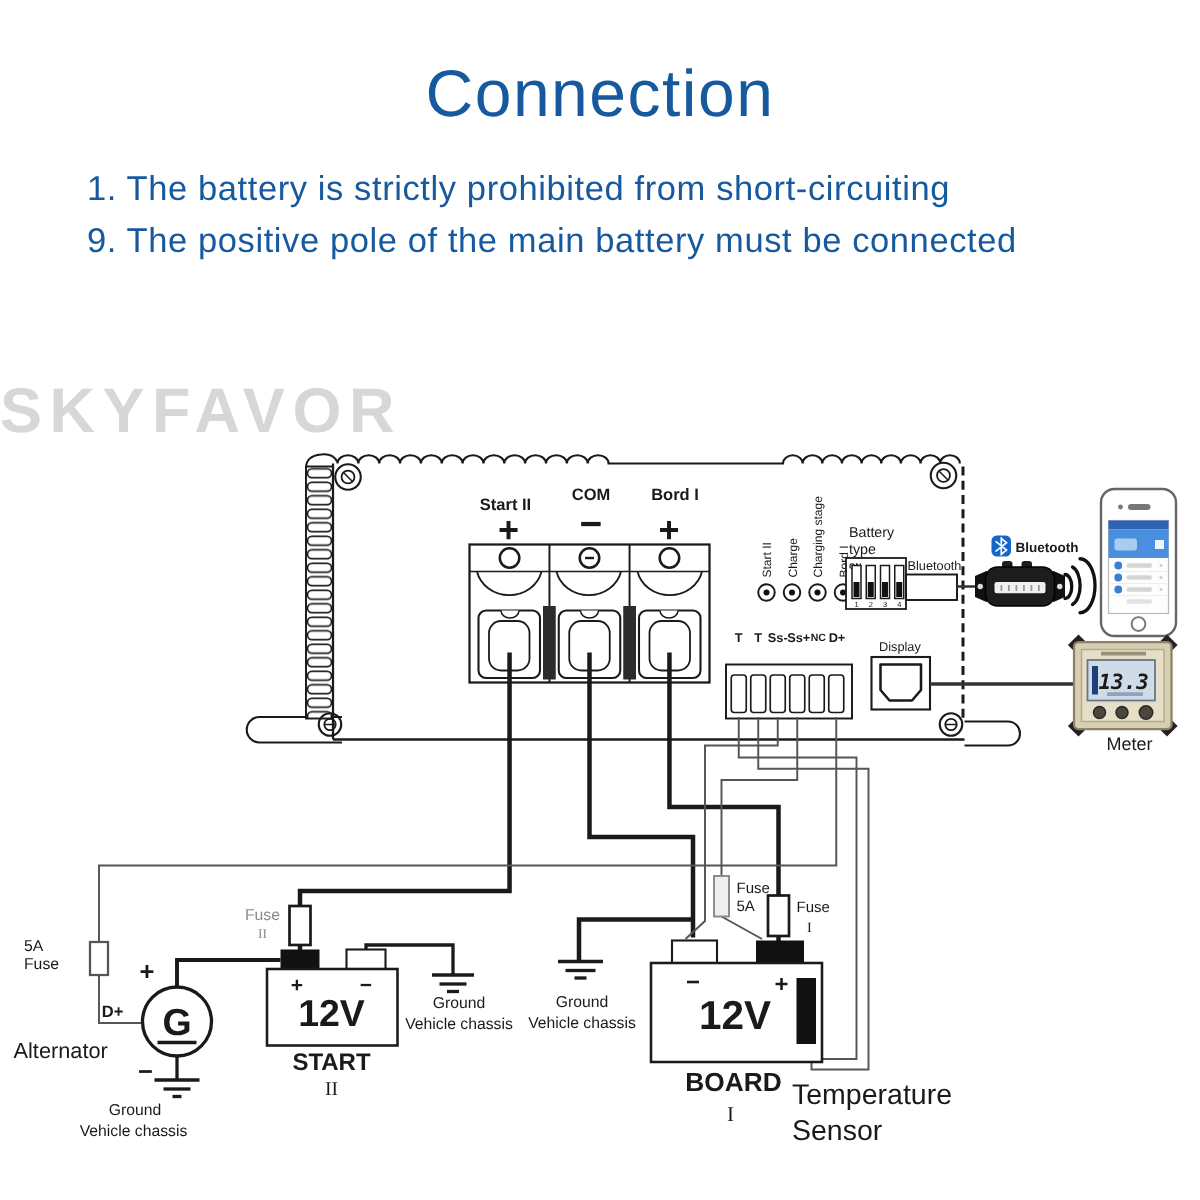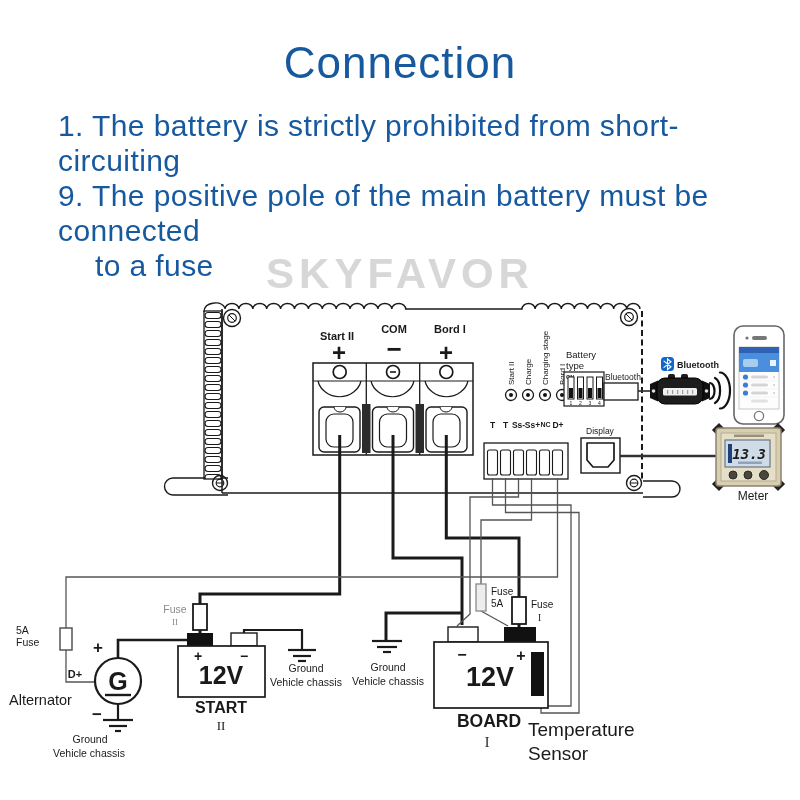--- a/index.html
+++ b/index.html
@@ -1,42 +1,41 @@
 <!DOCTYPE html>
 <html><head>
 <meta charset="utf-8">
 <style>
   html,body{margin:0;padding:0;background:#fff;width:800px;height:800px;overflow:hidden;
     font-family:"Liberation Sans",sans-serif;}
   .stage{position:relative;width:800px;height:800px;background:#fff;}
   .title{position:absolute;top:38px;left:0;width:800px;text-align:center;
     font-size:44px;font-weight:400;color:#17599f;letter-spacing:1px;}
   .instr{position:absolute;top:108px;left:58px;width:700px;color:#17599f;
-    font-size:30px;line-height:35px;letter-spacing:0.4px;}
+    font-size:23px;line-height:35px;letter-spacing:0.4px;}
   .instr .cont{margin-left:37px;}
-  .watermark{position:absolute;top:250px;left:0;width:800px;text-align:center;
+  .watermark{position:absolute;top:250px;left:0;width:800px;
     font-size:42px;font-weight:800;color:#d7d7d7;letter-spacing:5px;}
   svg{position:absolute;left:0;top:0;}
   svg text{font-family:"Liberation Sans",sans-serif;fill:#1a1a1a;}
   .serif{font-family:"Liberation Serif",serif;}
   .lcdtxt{font-family:"DejaVu Sans Mono",monospace;font-style:italic;font-weight:bold;}
   .lbl-b{font-weight:bold;}
   .gray{fill:#8a8a8a;}
 </style>
 </head>
 <body>
 
 <div class="stage">
 
   <div class="title">Connection</div>
 
   <div class="instr">
     <div>1. The battery is strictly prohibited from short-circuiting</div>
     <div>9. The positive pole of the main battery must be connected</div>
-    <div class="cont">to a fuse</div>
   </div>
 
   <div class="watermark">SKYFAVOR</div>
 
   <svg width="800" height="800" viewBox="0 0 800 800">
     <defs>
       <pattern id="fins" x="204" y="311" width="18" height="9" patternUnits="userSpaceOnUse">
         <rect x="1" y="1.5" width="16" height="6" rx="3" fill="#fff" stroke="#1a1a1a" stroke-width="1.1"></rect>
       </pattern>
     </defs>

